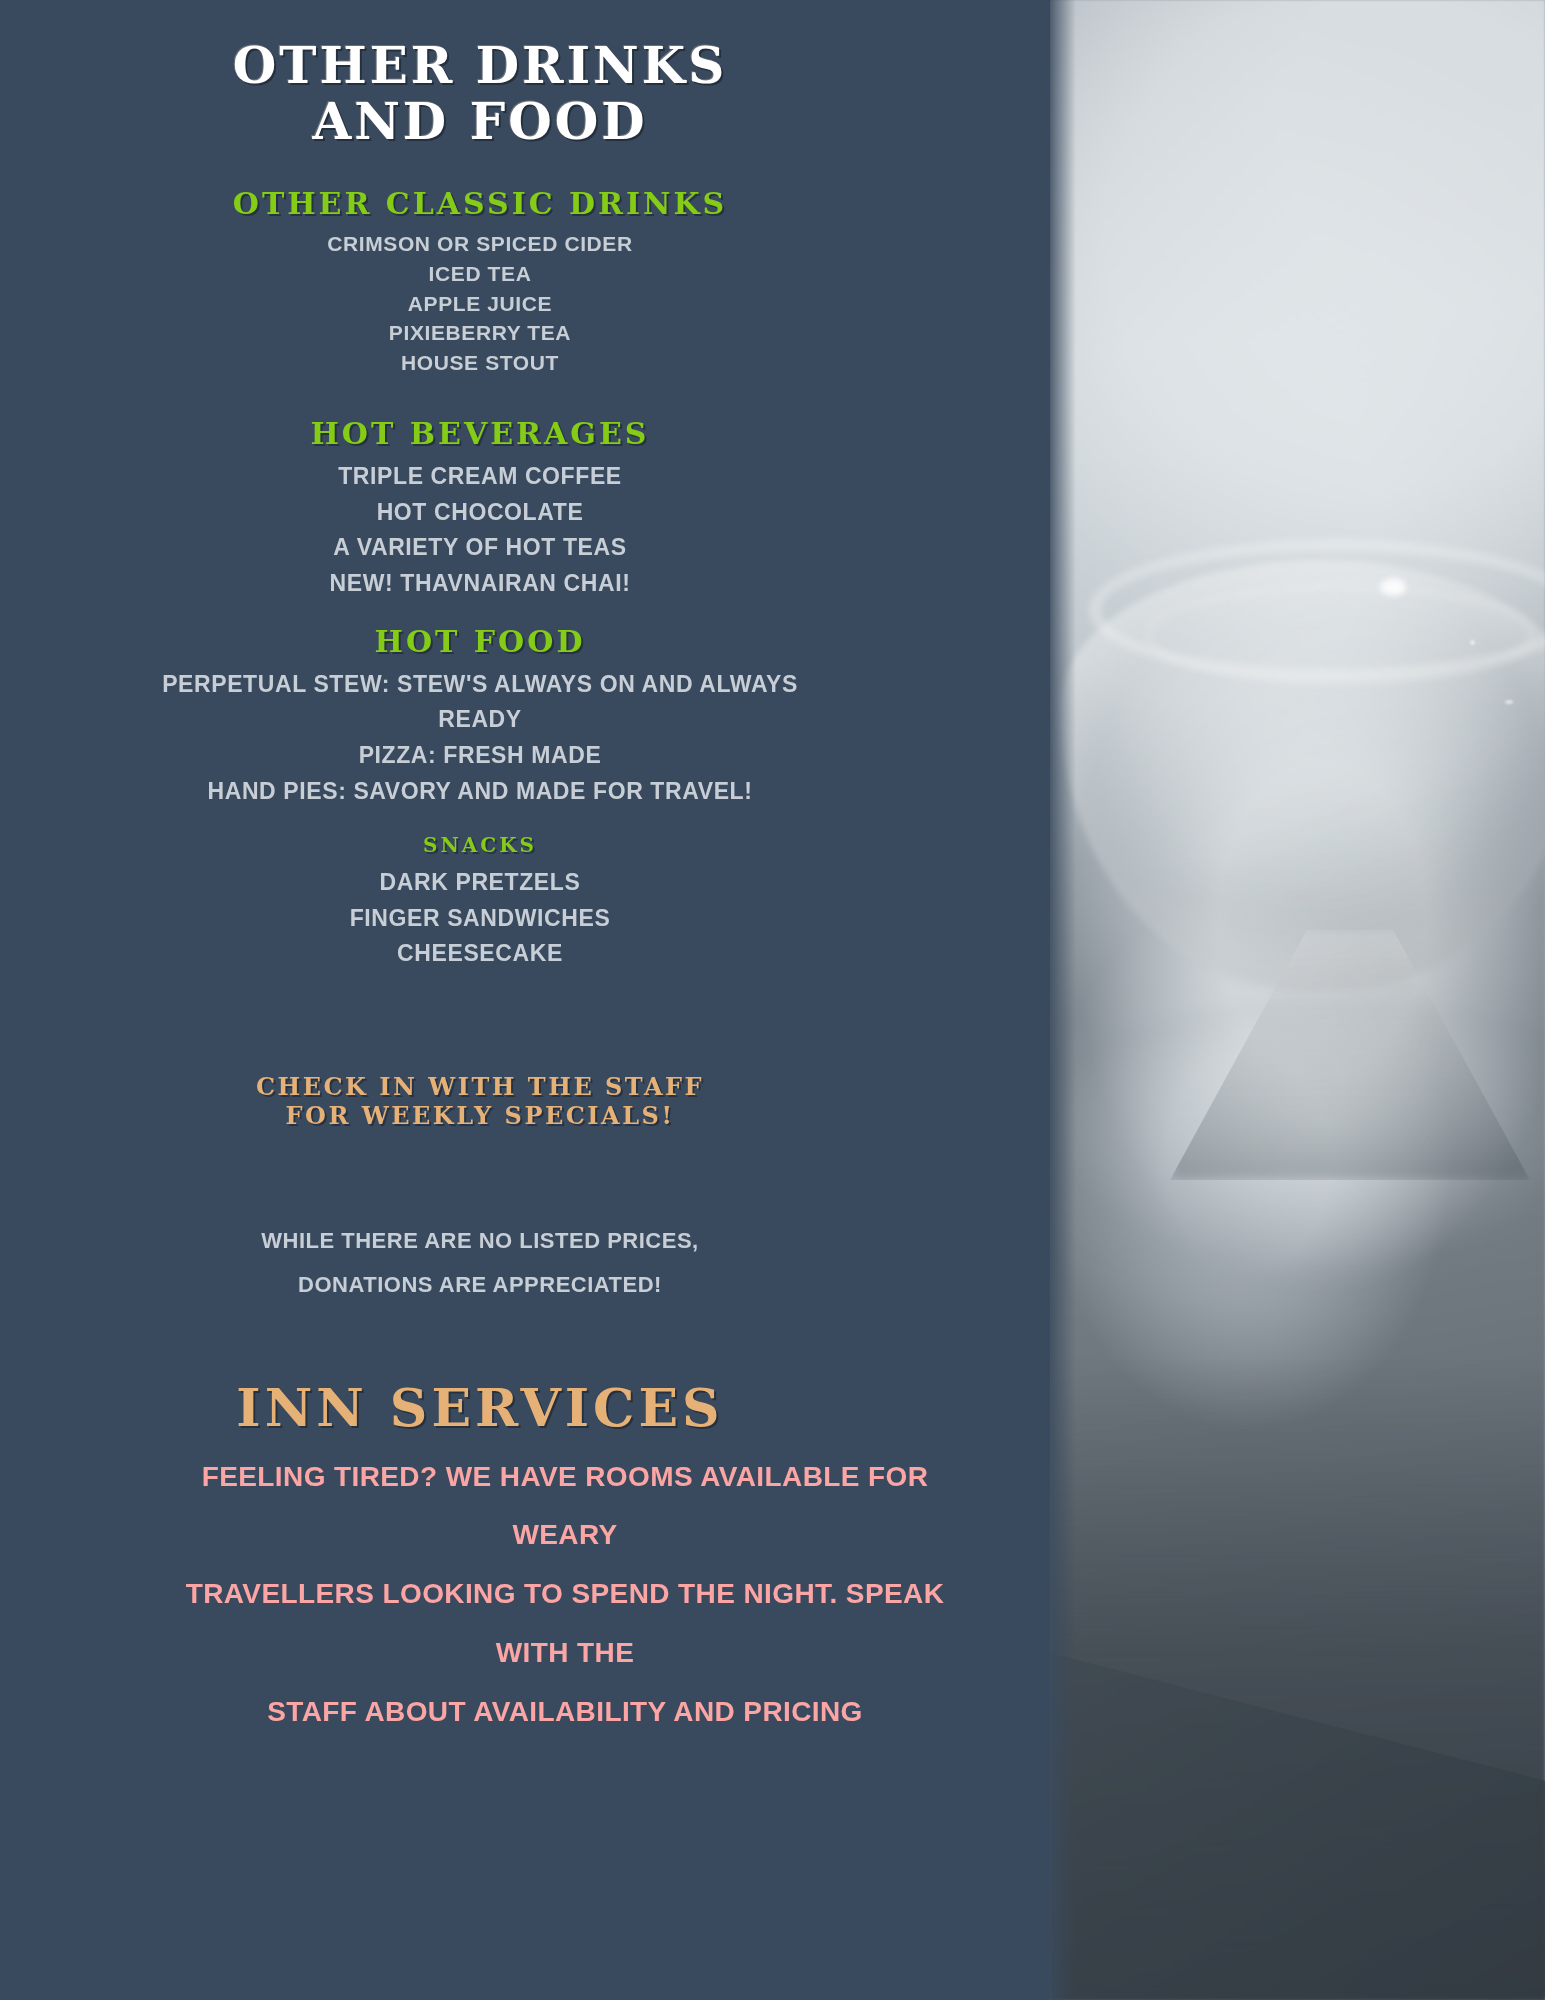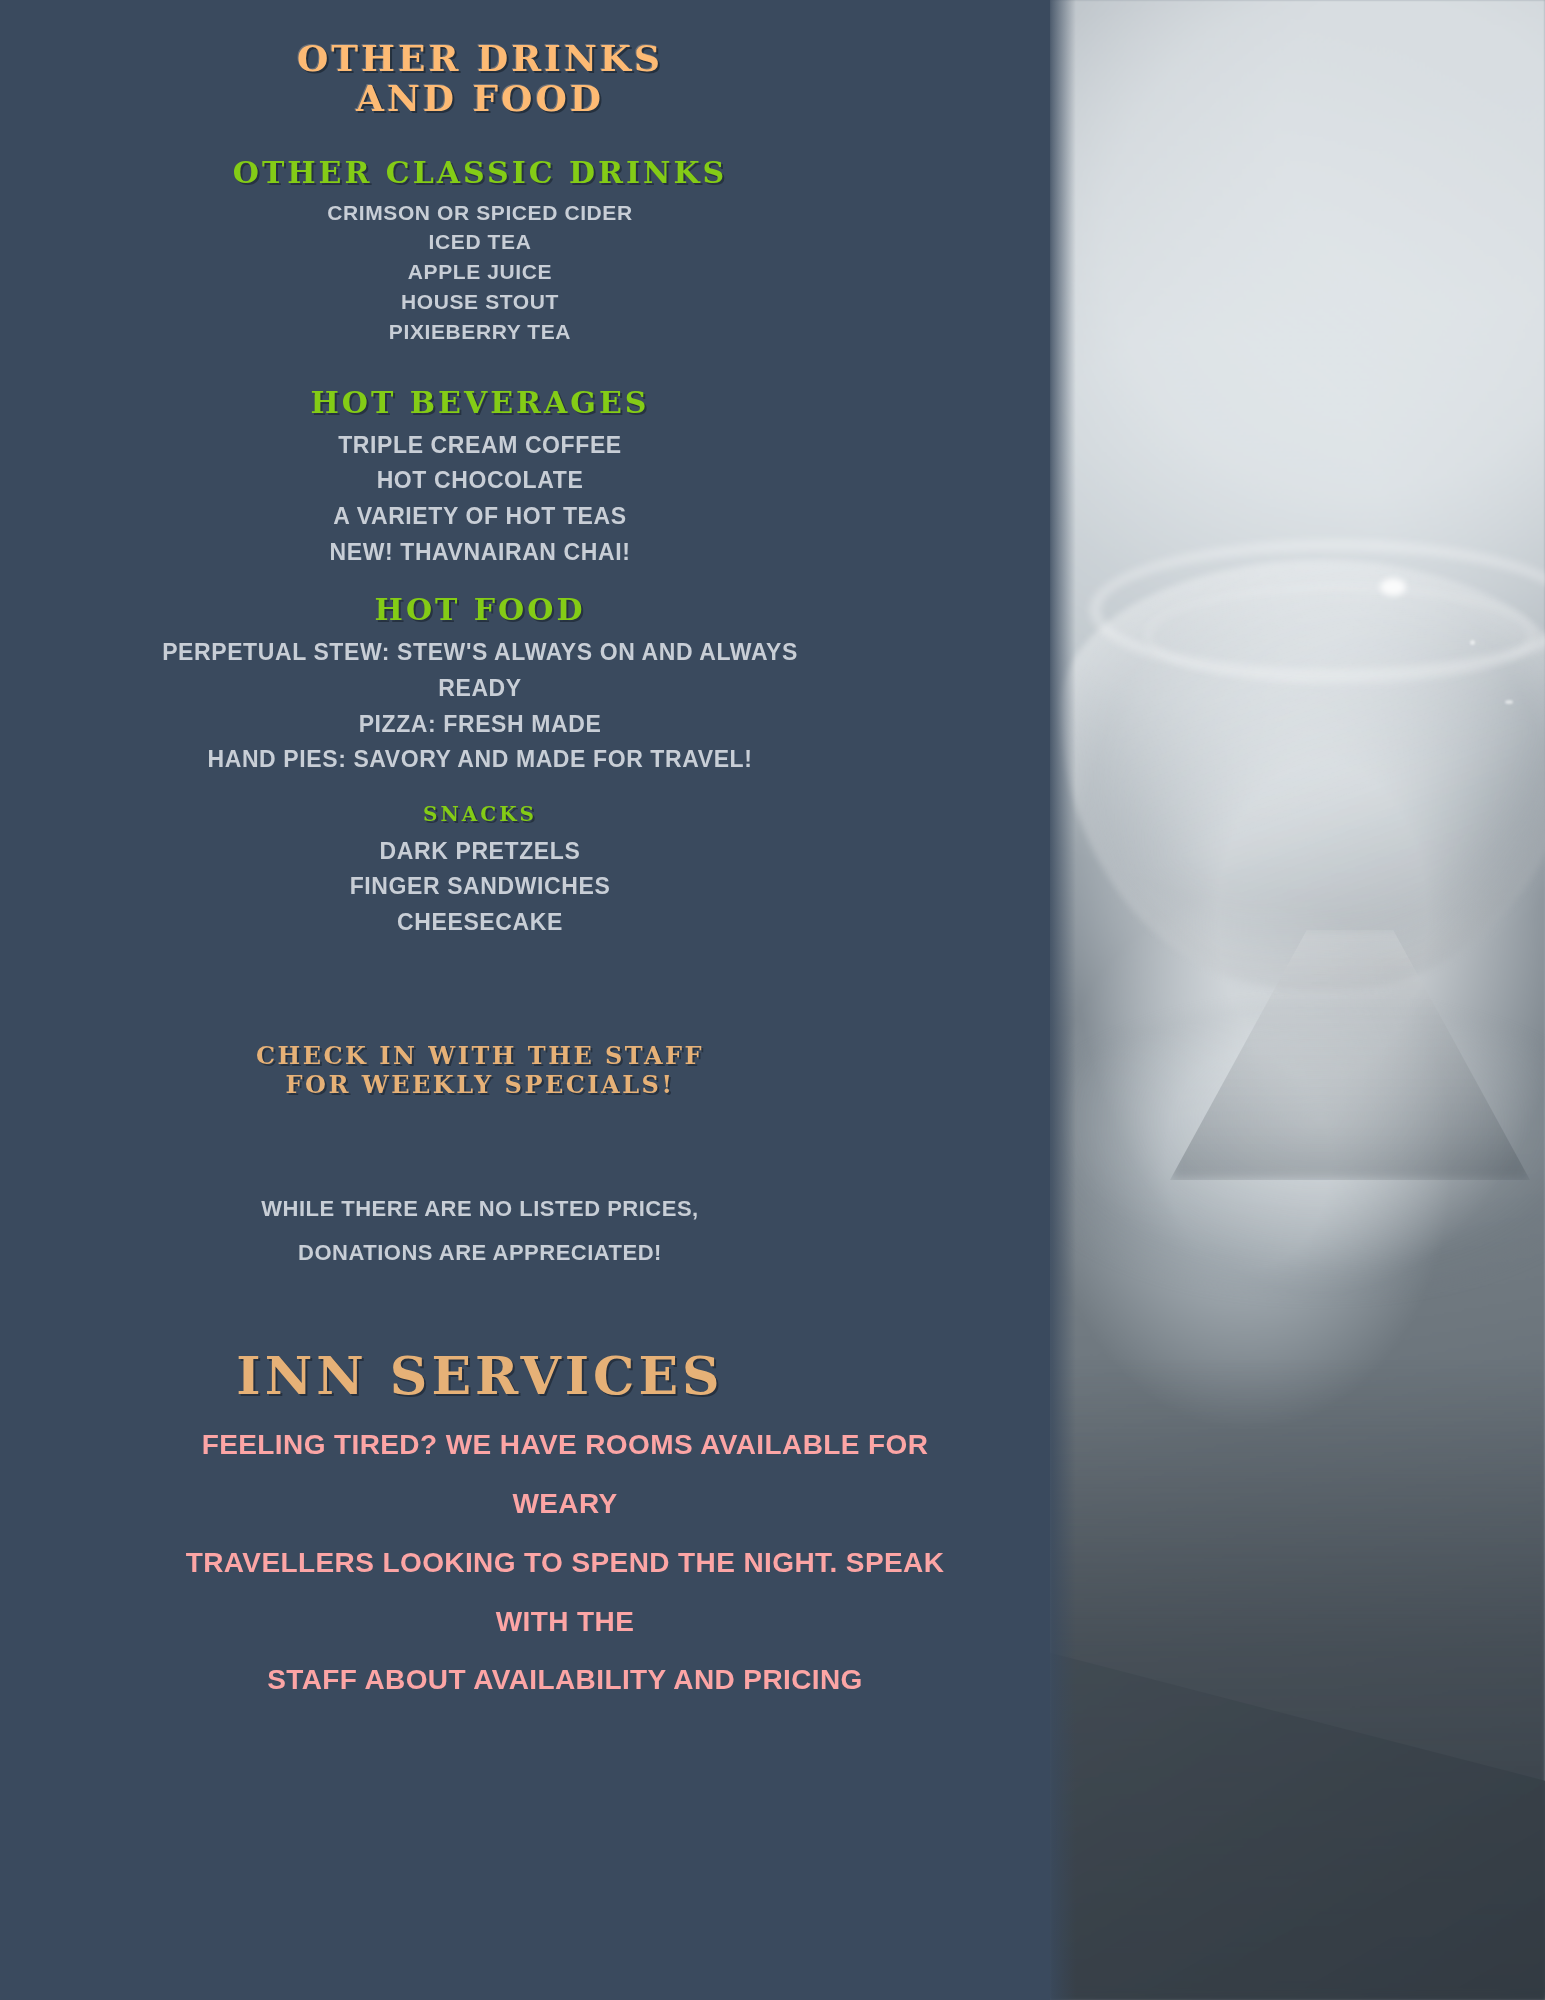--- a/index.html
+++ b/index.html
@@ -153,24 +153,24 @@
   }
   .col-inner {
     width: 790px;
     margin: 0 auto 0 85px;
     text-align: center;
   }
 
   .title {
     font-family: "DejaVu Serif", serif;
     font-weight: 700;
-    font-size: 36px;
+    font-size: 50px;
     line-height: 1.12;
     letter-spacing: 3px;
-    color: #fdba74;
+    color: #ffffff;
     text-transform: uppercase;
     margin: 38px 0 0 0;
     text-shadow:
       2px 2px 0 rgba(30,40,52,0.75),
       -1px -1px 0 rgba(255,228,198,0.25);
   }
 
   .section-head {
     font-family: "DejaVu Serif", serif;
     font-weight: 700;
@@ -268,22 +268,22 @@
       <div class="title">
         <div>Other Drinks</div>
         <div>and Food</div>
       </div>
 
       <div class="group" style="margin-top:36px;">
         <div class="section-head">Other Classic Drinks</div>
         <div class="item">Crimson or Spiced Cider</div>
         <div class="item">Iced Tea</div>
         <div class="item">Apple Juice</div>
+        <div class="item">Pixieberry Tea</div>
         <div class="item">House Stout</div>
-        <div class="item">Pixieberry Tea</div>
       </div>
 
       <div class="group" style="margin-top:38px;">
         <div class="section-head">Hot Beverages</div>
         <div class="item lg">Triple Cream Coffee</div>
         <div class="item lg">Hot Chocolate</div>
         <div class="item lg">A Variety of Hot Teas</div>
         <div class="item lg">New!  Thavnairan Chai!</div>
       </div>
 

